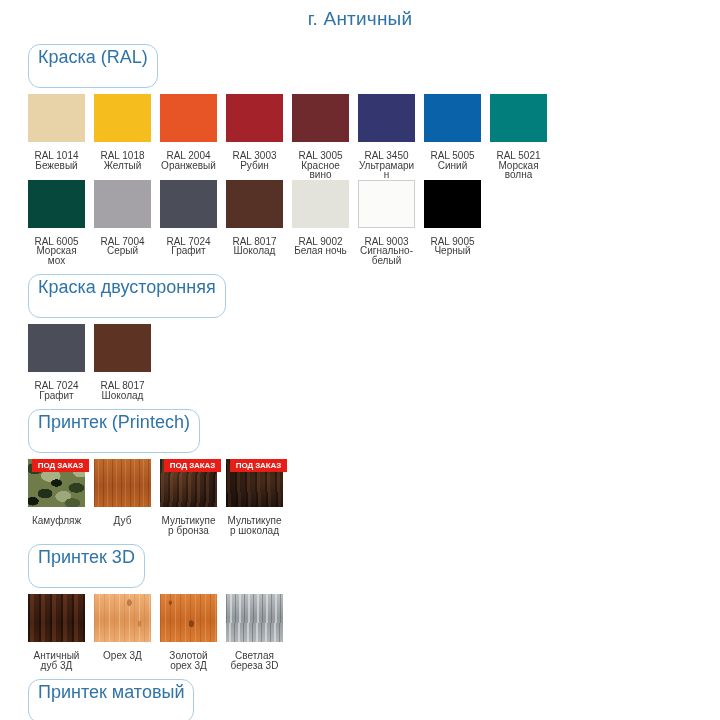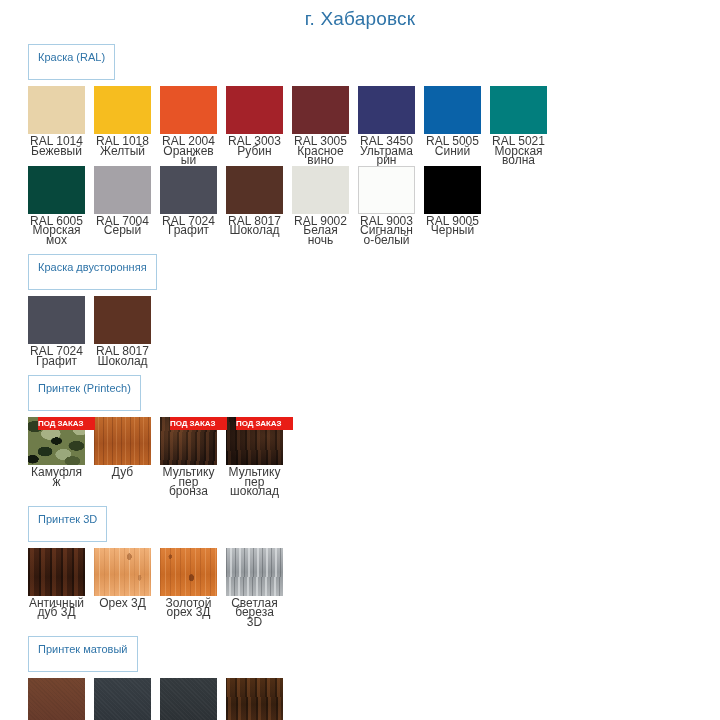--- a/index.html
+++ b/index.html
@@ -32,25 +32,25 @@
   
   .section {
     padding-left: 28px;
   }
   .section-label-wrap {
     display: block;
   }
   .section-label {
     display: inline-block;
     border: 1px solid #a9cde4;
-    border-radius: 0;
+    border-radius: 12px;
     color: #2f74a8;
-    font-size: 11px;
+    font-size: 18px;
     line-height: 18px;
-    padding: 3px 9px 13px 9px;
+    padding: 3px 9px 21px 9px;
     background: #ffffff;
     white-space: nowrap;
   }
 
   
   .swatch-row {
     display: flex;
     flex-wrap: wrap;
     align-items: flex-start;
   }
@@ -71,41 +71,41 @@
     background-size: cover;
     background-position: center;
     position: relative;
     overflow: hidden;
   }
   .chip.bordered {
     border: 1px solid #cfcfcf;
   }
   .order-badge {
     position: absolute;
-    left: 10px;
+    left: 4px;
     top: 0;
     width: 57px;
     height: 13px;
     background: #e81d16;
     color: #ffffff;
     font-size: 8px;
     font-weight: bold;
     line-height: 13px;
-    text-align: left;
+    text-align: center;
     letter-spacing: -0.1px;
     z-index: 3;
     box-sizing: border-box;
     white-space: nowrap;
   }
   .chip-caption {
-    font-size: 12px;
+    font-size: 10px;
     line-height: 9.5px;
     color: #3b3b3b;
     text-align: center;
-    padding-top: 3px;
+    padding-top: 9px;
     width: 57px;
     word-wrap: break-word;
   }
   .chip-caption .code { display: block; }
   .chip-caption .name { display: block; }
 
   
   .gap-s  { height: 6px; }
   .gap-m  { height: 9px; }
   .gap-l  { height: 14px; }
@@ -220,21 +220,21 @@
       repeating-linear-gradient(89deg,
         rgba(0,0,0,0.40) 0px, rgba(0,0,0,0.40) 2px,
         rgba(135,80,40,0.30) 2px, rgba(135,80,40,0.30) 5px,
         rgba(0,0,0,0.12) 5px, rgba(0,0,0,0.12) 10px),
       linear-gradient(180deg, #5b3519 0%, #3d2311 55%, #55301a 100%);
   }
 </style>
 </head>
 <body>
 
-<h1 class="page-title">г. Хабаровск</h1>
+<h1 class="page-title">г. Античный</h1>
 
 <div id="sections-root">
     <div class="section">
       <div class="gap-l"></div>
       <div class="section-label-wrap"><span class="section-label">Краска (RAL)</span></div>
       <div class="gap-s"></div>
       <div class="swatch-row">
         <div class="swatch">
           <div class="chip-box">
             <div class="chip" style="background-color: rgb(232, 211, 169);"></div>

